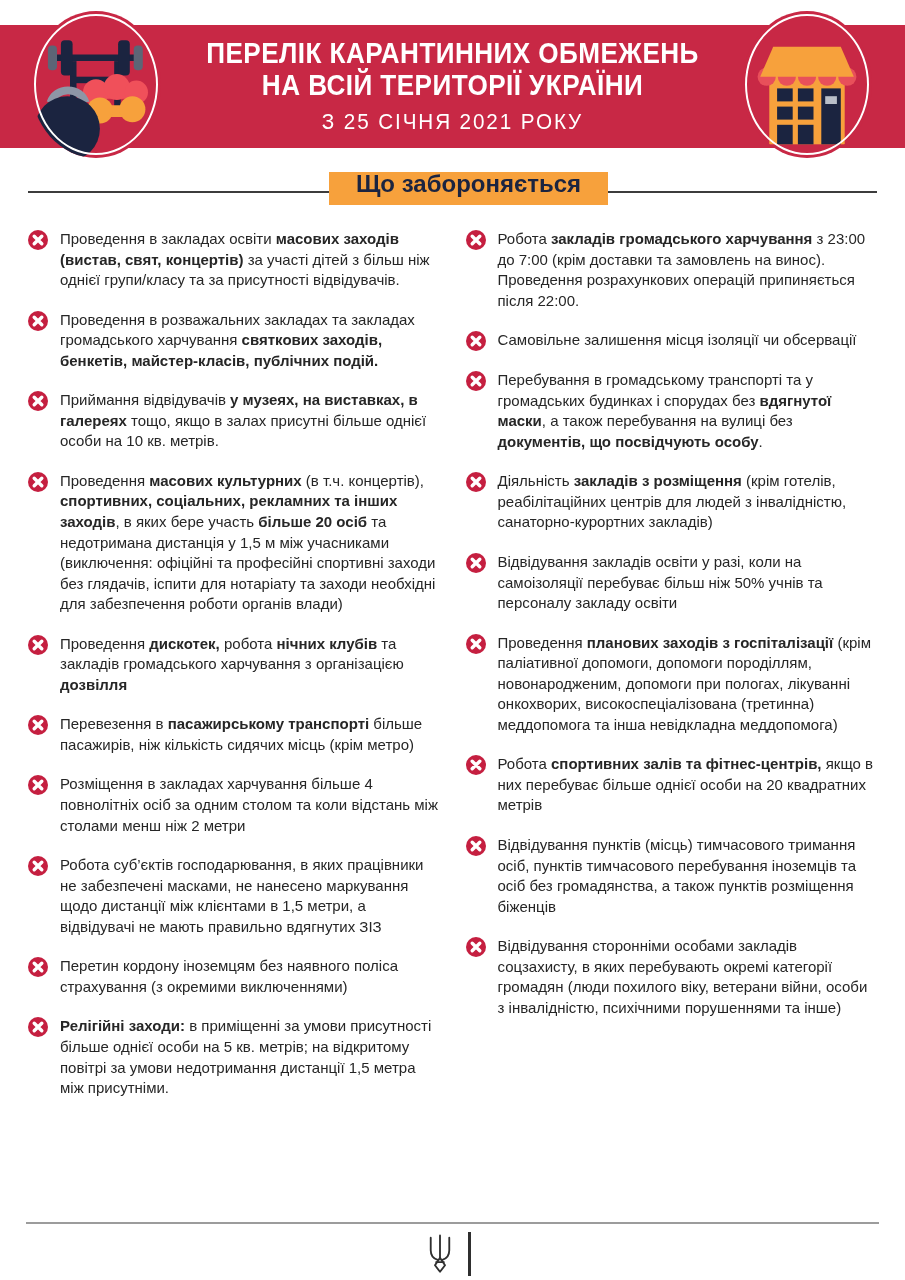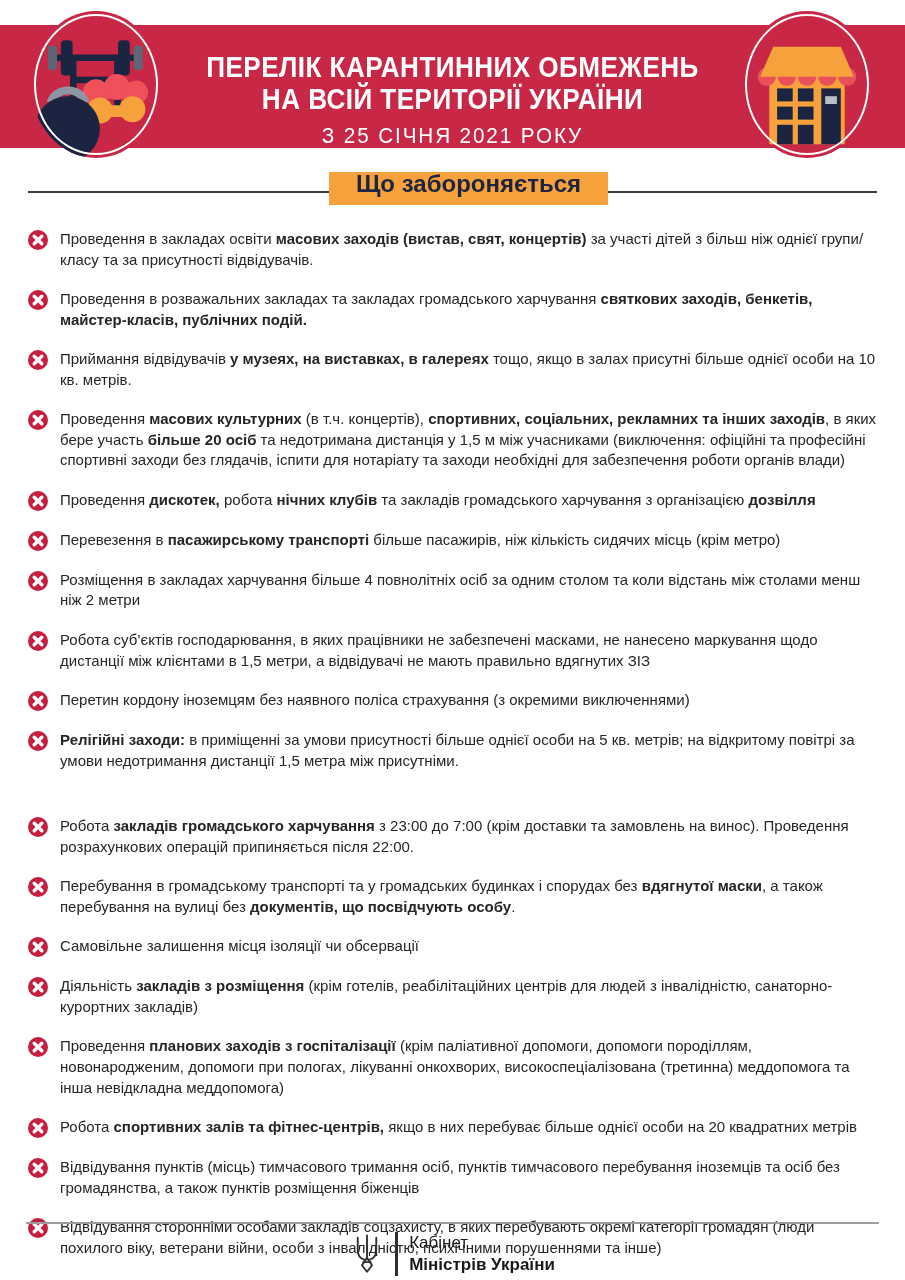--- a/index.html
+++ b/index.html
@@ -26,21 +26,21 @@
     color:var(--text);
   }
   
   .banner{
     position:relative;
     margin-top:25px;
     height:123px;
     background:var(--crimson);
   }
   .banner-text{
-    position:absolute;left:0;right:0;top:27px;
+    position:absolute;left:0;right:0;top:13px;
     text-align:center;color:#fff;
   }
   .title-line{
     font-weight:bold;
     font-size:29px;
     line-height:1.1;
     letter-spacing:.5px;
     transform:scaleX(.9);
     transform-origin:center;
   }
@@ -92,21 +92,20 @@
     font-size:24px;
     line-height:1;
     padding:0 27px 9px;
   }
   
   .columns{
     display:flex;
     gap:26px;
     padding:0 28px;
     margin-top:17px;
-    flex-direction:column;
   }
   .col{flex:1;min-width:0;}
   .item{
     display:flex;
     align-items:flex-start;
     margin-bottom:19px;
   }
   .item .x{
     flex:0 0 20px;
     width:20px;height:20px;
@@ -314,39 +313,48 @@
           </span>
           <p><span>Робота </span><b>закладів громадського харчування</b><span> з 23:00 до 7:00 (крім доставки та замовлень на винос). Проведення розрахункових операцій припиняється після 22:00.</span></p>
         </div>
         <div class="item">
           <span class="x">
             <svg viewBox="0 0 20 20">
               <circle cx="10" cy="10" r="10"></circle>
               <path d="M6.2 6.2 L13.8 13.8 M13.8 6.2 L6.2 13.8"></path>
             </svg>
           </span>
+          <p><span>Самовільне залишення місця ізоляції чи обсервації</span></p>
+        </div>
+        <div class="item">
+          <span class="x">
+            <svg viewBox="0 0 20 20">
+              <circle cx="10" cy="10" r="10"></circle>
+              <path d="M6.2 6.2 L13.8 13.8 M13.8 6.2 L6.2 13.8"></path>
+            </svg>
+          </span>
           <p><span>Перебування в громадському транспорті та у громадських будинках і спорудах без </span><b>вдягнутої маски</b><span>, а також перебування на вулиці без </span><b>документів, що посвідчують особу</b><span>.</span></p>
         </div>
         <div class="item">
           <span class="x">
             <svg viewBox="0 0 20 20">
               <circle cx="10" cy="10" r="10"></circle>
               <path d="M6.2 6.2 L13.8 13.8 M13.8 6.2 L6.2 13.8"></path>
             </svg>
           </span>
-          <p><span>Самовільне залишення місця ізоляції чи обсервації</span></p>
-        </div>
-        <div class="item">
-          <span class="x">
-            <svg viewBox="0 0 20 20">
-              <circle cx="10" cy="10" r="10"></circle>
-              <path d="M6.2 6.2 L13.8 13.8 M13.8 6.2 L6.2 13.8"></path>
-            </svg>
-          </span>
           <p><span>Діяльність </span><b>закладів з розміщення</b><span> (крім готелів, реабілітаційних центрів для людей з інвалідністю, санаторно-курортних закладів)</span></p>
+        </div>
+        <div class="item">
+          <span class="x">
+            <svg viewBox="0 0 20 20">
+              <circle cx="10" cy="10" r="10"></circle>
+              <path d="M6.2 6.2 L13.8 13.8 M13.8 6.2 L6.2 13.8"></path>
+            </svg>
+          </span>
+          <p><span>Відвідування закладів освіти у разі, коли на самоізоляції перебуває більш ніж 50% учнів та персоналу закладу освіти</span></p>
         </div>
         <div class="item">
           <span class="x">
             <svg viewBox="0 0 20 20">
               <circle cx="10" cy="10" r="10"></circle>
               <path d="M6.2 6.2 L13.8 13.8 M13.8 6.2 L6.2 13.8"></path>
             </svg>
           </span>
           <p><span>Проведення </span><b>планових заходів з госпіталізації</b><span> (крім паліативної допомоги, допомоги породіллям, новонародженим, допомоги при пологах, лікуванні онкохворих, високоспеціалізована (третинна) меддопомога та інша невідкладна меддопомога)</span></p>
         </div>
@@ -386,20 +394,16 @@
       <svg viewBox="0 0 44 56" aria-hidden="true">
         <g stroke="#2F2F2F" stroke-width="2.4" fill="none" stroke-linecap="round" stroke-linejoin="round">
           <path d="M22 4 V 33"></path>
           <path d="M10 7 V 23 C 10 30 14 34 19 35.5"></path>
           <path d="M34 7 V 23 C 34 30 30 34 25 35.5"></path>
           <path d="M22 33 L 15.5 42.5 L 22 51 L 28.5 42.5 Z"></path>
           <path d="M17 38.5 H 27"></path>
         </g>
       </svg>
       <div class="vbar"></div>
-      <div class="org">
-        <div>Кабінет</div>
-        <div class="b">Міністрів України</div>
-      </div>
     </div>
   </footer>
 
 </div>
 
 </body></html>

